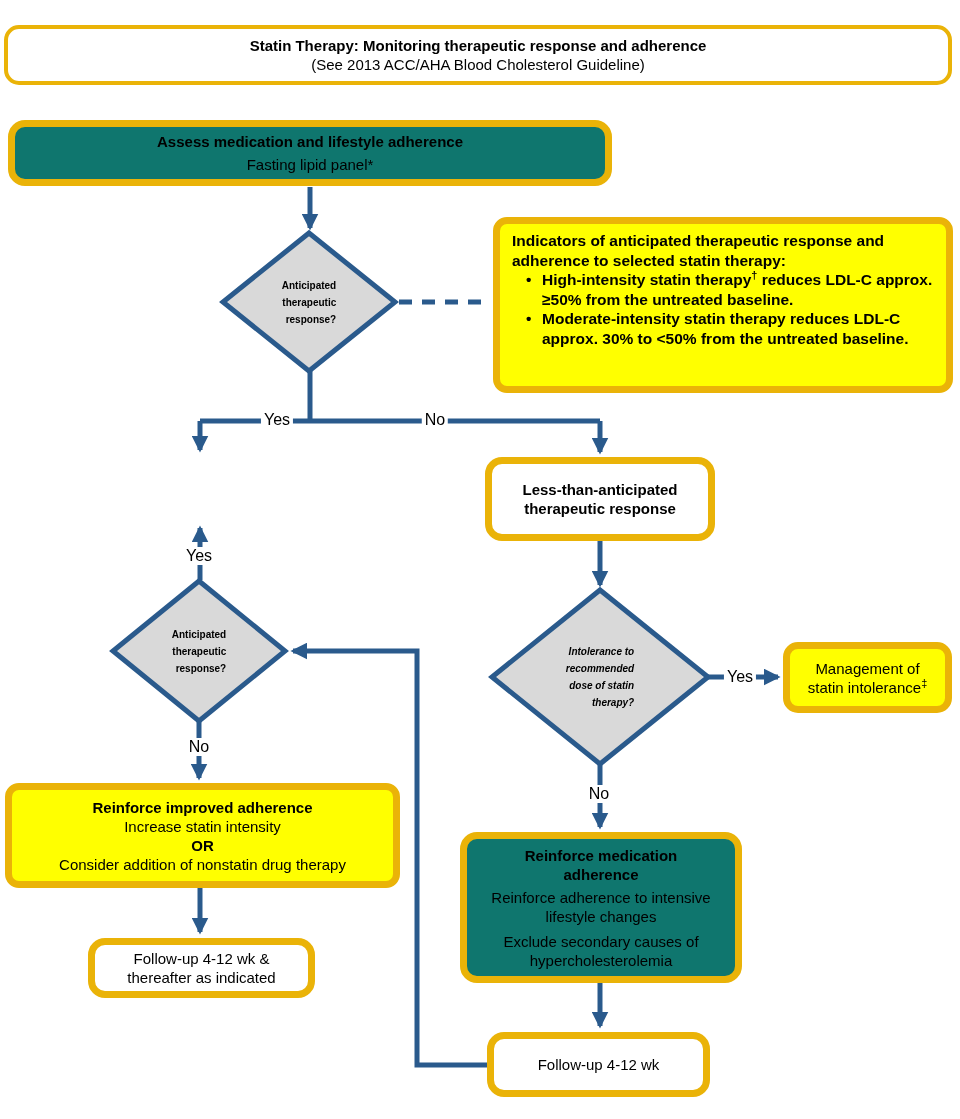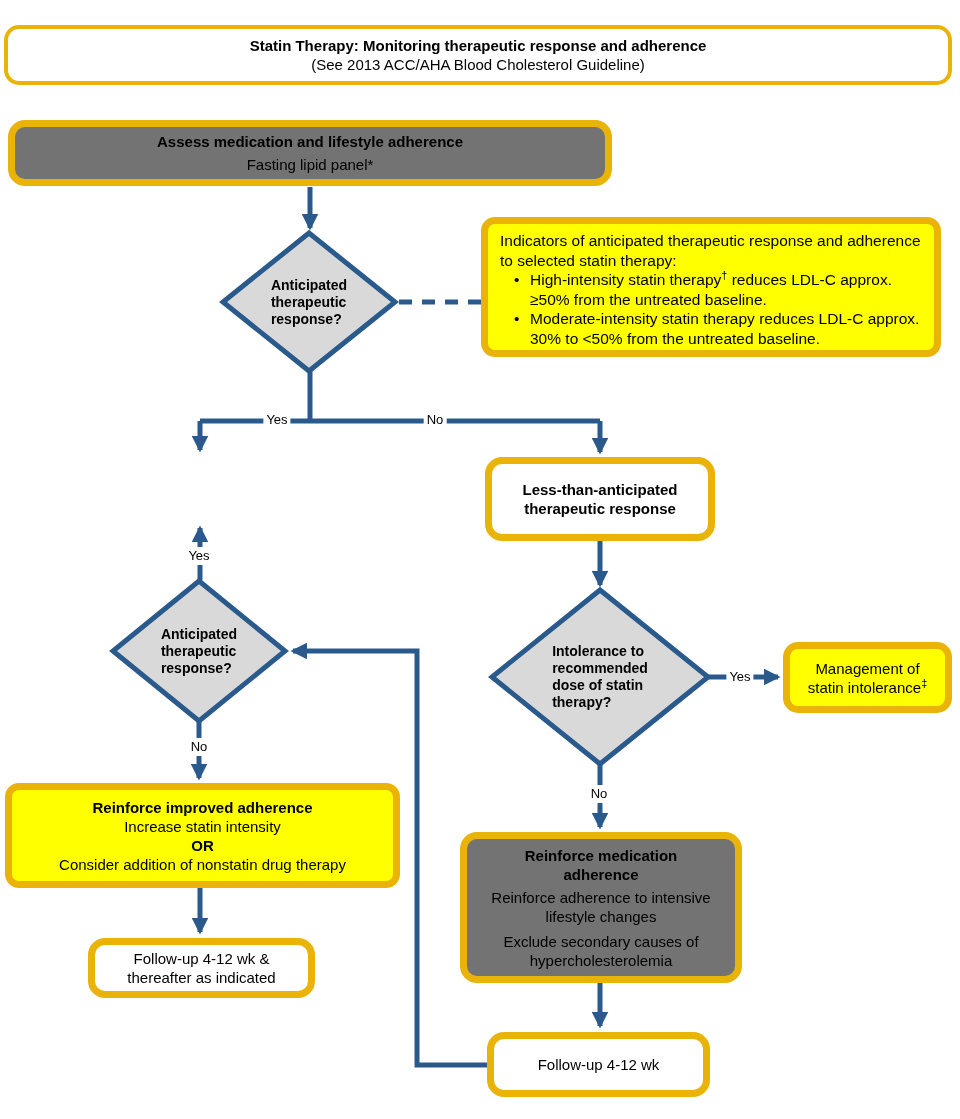--- a/index.html
+++ b/index.html
@@ -2,30 +2,30 @@
 <html><head>
 <meta charset="utf-8">
 <style>
   html,body{margin:0;padding:0;background:#ffffff;}
   #page{position:relative;width:960px;height:1119px;background:#ffffff;
         font-family:"Liberation Sans","DejaVu Sans",sans-serif;color:#000;overflow:hidden;}
   #flow-svg{position:absolute;left:0;top:0;width:960px;height:1119px;}
   .box{position:absolute;box-sizing:border-box;border:7px solid #eab308;border-radius:17px;
        display:flex;flex-direction:column;justify-content:center;align-items:center;
        text-align:center;font-size:15px;line-height:19px;background:#fff;}
-  .green{background:#737373;}
+  .green{background:#0f766e;}
   .yellow{background:#ffff00;}
   .white{background:#ffffff;}
   .bold{font-weight:bold;}
   .pre{white-space:pre-line;}
   .title-box{border-width:4px;border-radius:15px;}
   .dtext{position:absolute;transform:translate(-50%,-50%);font-weight:bold;
-         text-align:left;white-space:pre-line;font-size:14px;line-height:17px;}
+         text-align:right;white-space:pre-line;font-size:10px;line-height:17px;}
   .lbl{position:absolute;transform:translate(-50%,-50%);background:#ffffff;
-       padding:0 3px;font-size:13px;line-height:18px;}
+       padding:0 3px;font-size:16px;line-height:18px;}
   .callout{justify-content:flex-start;align-items:stretch;text-align:left;
            padding:7px 10px 7px 12px;font-size:15.5px;line-height:19.5px;border-radius:14px;}
   .bullet-row{display:flex;}
   .bullet-row .dot{flex:0 0 16px;margin-left:14px;text-align:left;}
   .bullet-row .btxt{flex:1;}
   sup{font-size:11px;line-height:0;}
   .gap4{margin-top:4px;}
   .gap6{margin-top:6px;}
 </style>
 </head>
@@ -74,21 +74,21 @@
   <div class="box white title-box" style="left:4px;top:25px;width:948px;height:60px;">
     <div class="bold">Statin Therapy: Monitoring therapeutic response and adherence</div>
     <div>(See 2013 ACC/AHA Blood Cholesterol Guideline)</div>
   </div>
 
   <div class="box green" style="left:8px;top:120px;width:604px;height:66px;">
     <div class="bold">Assess medication and lifestyle adherence</div>
     <div class="gap4">Fasting lipid panel*</div>
   </div>
 
-  <div class="box yellow callout" style="left:481px;top:217px;width:460px;height:140px;">
+  <div class="box yellow callout" style="left:493px;top:217px;width:460px;height:176px;font-weight:bold;">
     <div>Indicators of anticipated therapeutic response and adherence to selected statin therapy:</div>
     <div class="bullet-row">
       <span class="dot">•</span>
       <span class="btxt"><span>High-intensity statin therapy</span><sup>†</sup><span> reduces LDL-C approx. ≥50% from the untreated baseline.</span></span>
     </div>
     <div class="bullet-row">
       <span class="dot">•</span>
       <span class="btxt">Moderate-intensity statin therapy reduces LDL-C approx. 30% to &lt;50% from the untreated baseline.</span>
     </div>
   </div>
@@ -117,21 +117,21 @@
     <div>Increase statin intensity</div>
     <div class="bold">OR</div>
     <div>Consider addition of nonstatin drug therapy</div>
   </div>
 
   <div class="box white" style="left:88px;top:938px;width:227px;height:60px;">
     <div class="pre">Follow-up 4-12 wk &amp;
 thereafter as indicated</div>
   </div>
 
-  <div class="dtext" style="left:600px;top:677px;">Intolerance to
+  <div class="dtext" style="left:600px;top:677px;font-style:italic;">Intolerance to
 recommended
 dose of statin
 therapy?</div>
   <div class="lbl" style="left:740px;top:677px;">Yes</div>
   <div class="lbl" style="left:599px;top:794px;">No</div>
 
   <div class="box green" style="left:460px;top:832px;width:282px;height:151px;">
     <div class="bold pre">Reinforce medication
 adherence</div>
     <div class="pre gap4">Reinforce adherence to intensive

